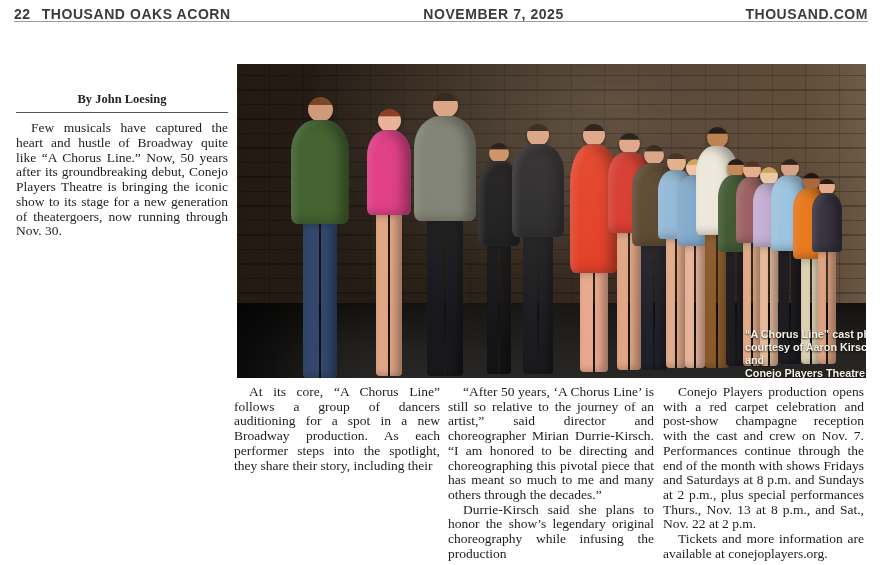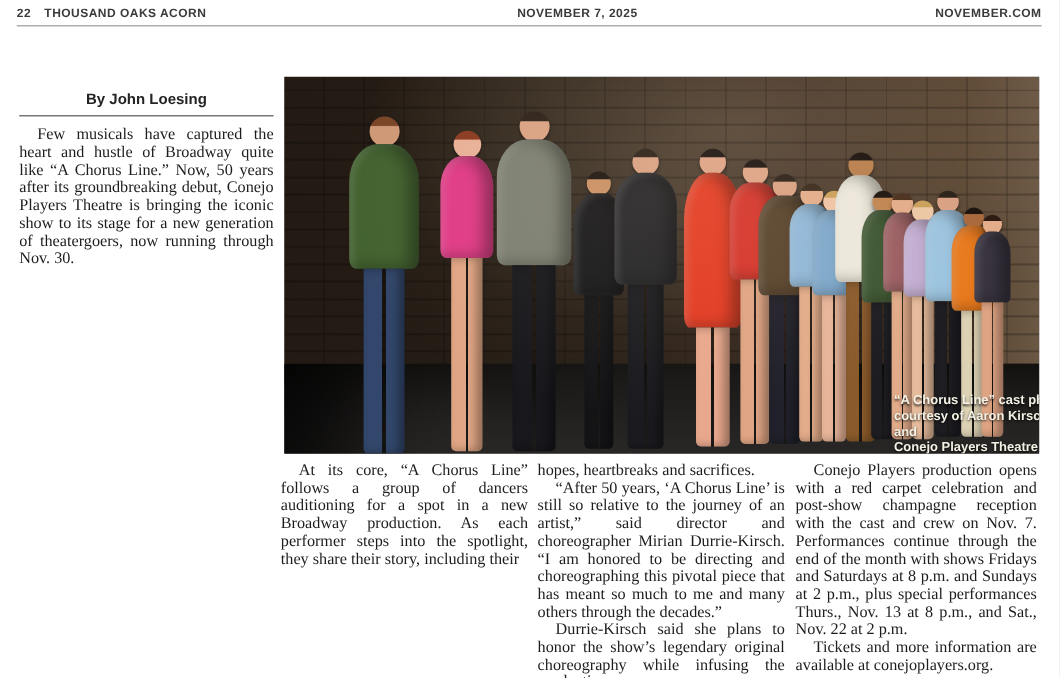--- a/index.html
+++ b/index.html
@@ -5,40 +5,40 @@
   html,body{margin:0;padding:0;background:#e8e8e8;}
   .page{
     position:relative;width:883px;height:565px;margin:0 auto;
     background:#ffffff;overflow:hidden;
     font-family:"Liberation Sans",sans-serif;color:#222;
   }
   
   .masthead{
     position:absolute;top:6px;left:14px;right:15px;
     display:flex;justify-content:space-between;align-items:baseline;
-    font-size:10px;font-weight:bold;letter-spacing:.04em;color:#3b3b3b;
+    font-size:14px;font-weight:bold;letter-spacing:.04em;color:#3b3b3b;
   }
   .mast-left span{margin-right:11px;}
   .mast-rule{position:absolute;top:21px;left:14px;right:15px;border-top:1px solid #9b9b9b;}
   
   .section-row{position:absolute;top:27px;left:14px;right:15px;display:flex;align-items:center;}
   .section-title{
     margin:0;font-size:29px;font-weight:bold;letter-spacing:-.3px;
     color:#14997a;line-height:1.05;white-space:nowrap;
   }
   .double-rule{flex:1;margin-left:12px;height:3px;border-top:2px solid #8f8f8f;border-bottom:2px solid #8f8f8f;}
   
   .left-col{position:absolute;left:16px;top:64px;width:212px;}
   .headline{
     margin:0 0 8px 0;font-family:"Liberation Serif",serif;
     font-size:29px;line-height:1.16;font-weight:bold;color:#2d2d33;letter-spacing:-.3px;
   }
   .deck{font-size:18.5px;line-height:1.24;color:#383838;margin-bottom:10px;}
   .deck-square{display:inline-block;width:13px;height:13px;background:#14997a;margin-right:7px;}
-  .byline-block{text-align:center;margin-top:12px;}
+  .byline-block{text-align:center;margin-top:28px;font-family:Liberation Serif, serif;}
   .byline{font-size:12.5px;font-weight:bold;color:#242424;line-height:1.15;}
   .byline-email{font-size:10.5px;color:#333;line-height:1.2;margin-top:1px;}
   .byline-rule{border:none;border-top:1px solid #555;margin:6px 0 8px 0;}
   
   .body-col{font-family:"Liberation Serif",serif;}
   .body-col p{
     margin:0;font-size:13.5px;line-height:14.7px;text-align:justify;
     color:#1d1d1d;text-indent:15px;
   }
   .body-col p.cont{text-indent:0;}
@@ -93,21 +93,21 @@
 </head>
 <body>
 
 <div class="page">
 
   <header class="masthead">
     <div class="mast-left">
       <span>22</span><span>THOUSAND OAKS ACORN</span>
     </div>
     <div class="mast-center">NOVEMBER 7, 2025</div>
-    <div class="mast-right">NOVEMBER.COM</div>
+    <div class="mast-right">THOUSAND.COM</div>
   </header>
   <div class="mast-rule"></div>
 
 
   <aside class="left-col">
     <div class="byline-block">
       <div class="byline">By John Loesing</div>
     </div>
     <hr class="byline-rule">
     <div class="body-col">
@@ -211,21 +211,20 @@
       <div>courtesy of Aaron Kirsch and</div>
       <div>Conejo Players Theatre</div>
     </figcaption>
   </figure>
 
   <div class="body-col col2">
     <p>At its core, “A Chorus Line” follows a group of dancers auditioning for a spot in a new Broadway production. As each performer steps into the spotlight, they share their story, including their</p>
   </div>
 
   <div class="body-col col3">
-    <p class="cont">hopes, heartbreaks and sacrifices.</p>
     <p>“After 50 years, ‘A Chorus Line’ is still so relative to the journey of an artist,” said director and choreographer Mirian Durrie-Kirsch. “I am honored to be directing and choreographing this pivotal piece that has meant so much to me and many others through the decades.”</p>
     <p>Durrie-Kirsch said she plans to honor the show’s legendary original choreography while infusing the production</p>
   </div>
 
   <div class="body-col col4">
     <p>Conejo Players production opens with a red carpet celebration and post-show champagne reception with the cast and crew on Nov. 7. Performances continue through the end of the month with shows Fridays and Saturdays at 8 p.m. and Sundays at 2 p.m., plus special performances Thurs., Nov. 13 at 8 p.m., and Sat., Nov. 22 at 2 p.m.</p>
     <p>Tickets and more information are available at conejoplayers.org.</p>
   </div>
 
 </div>

